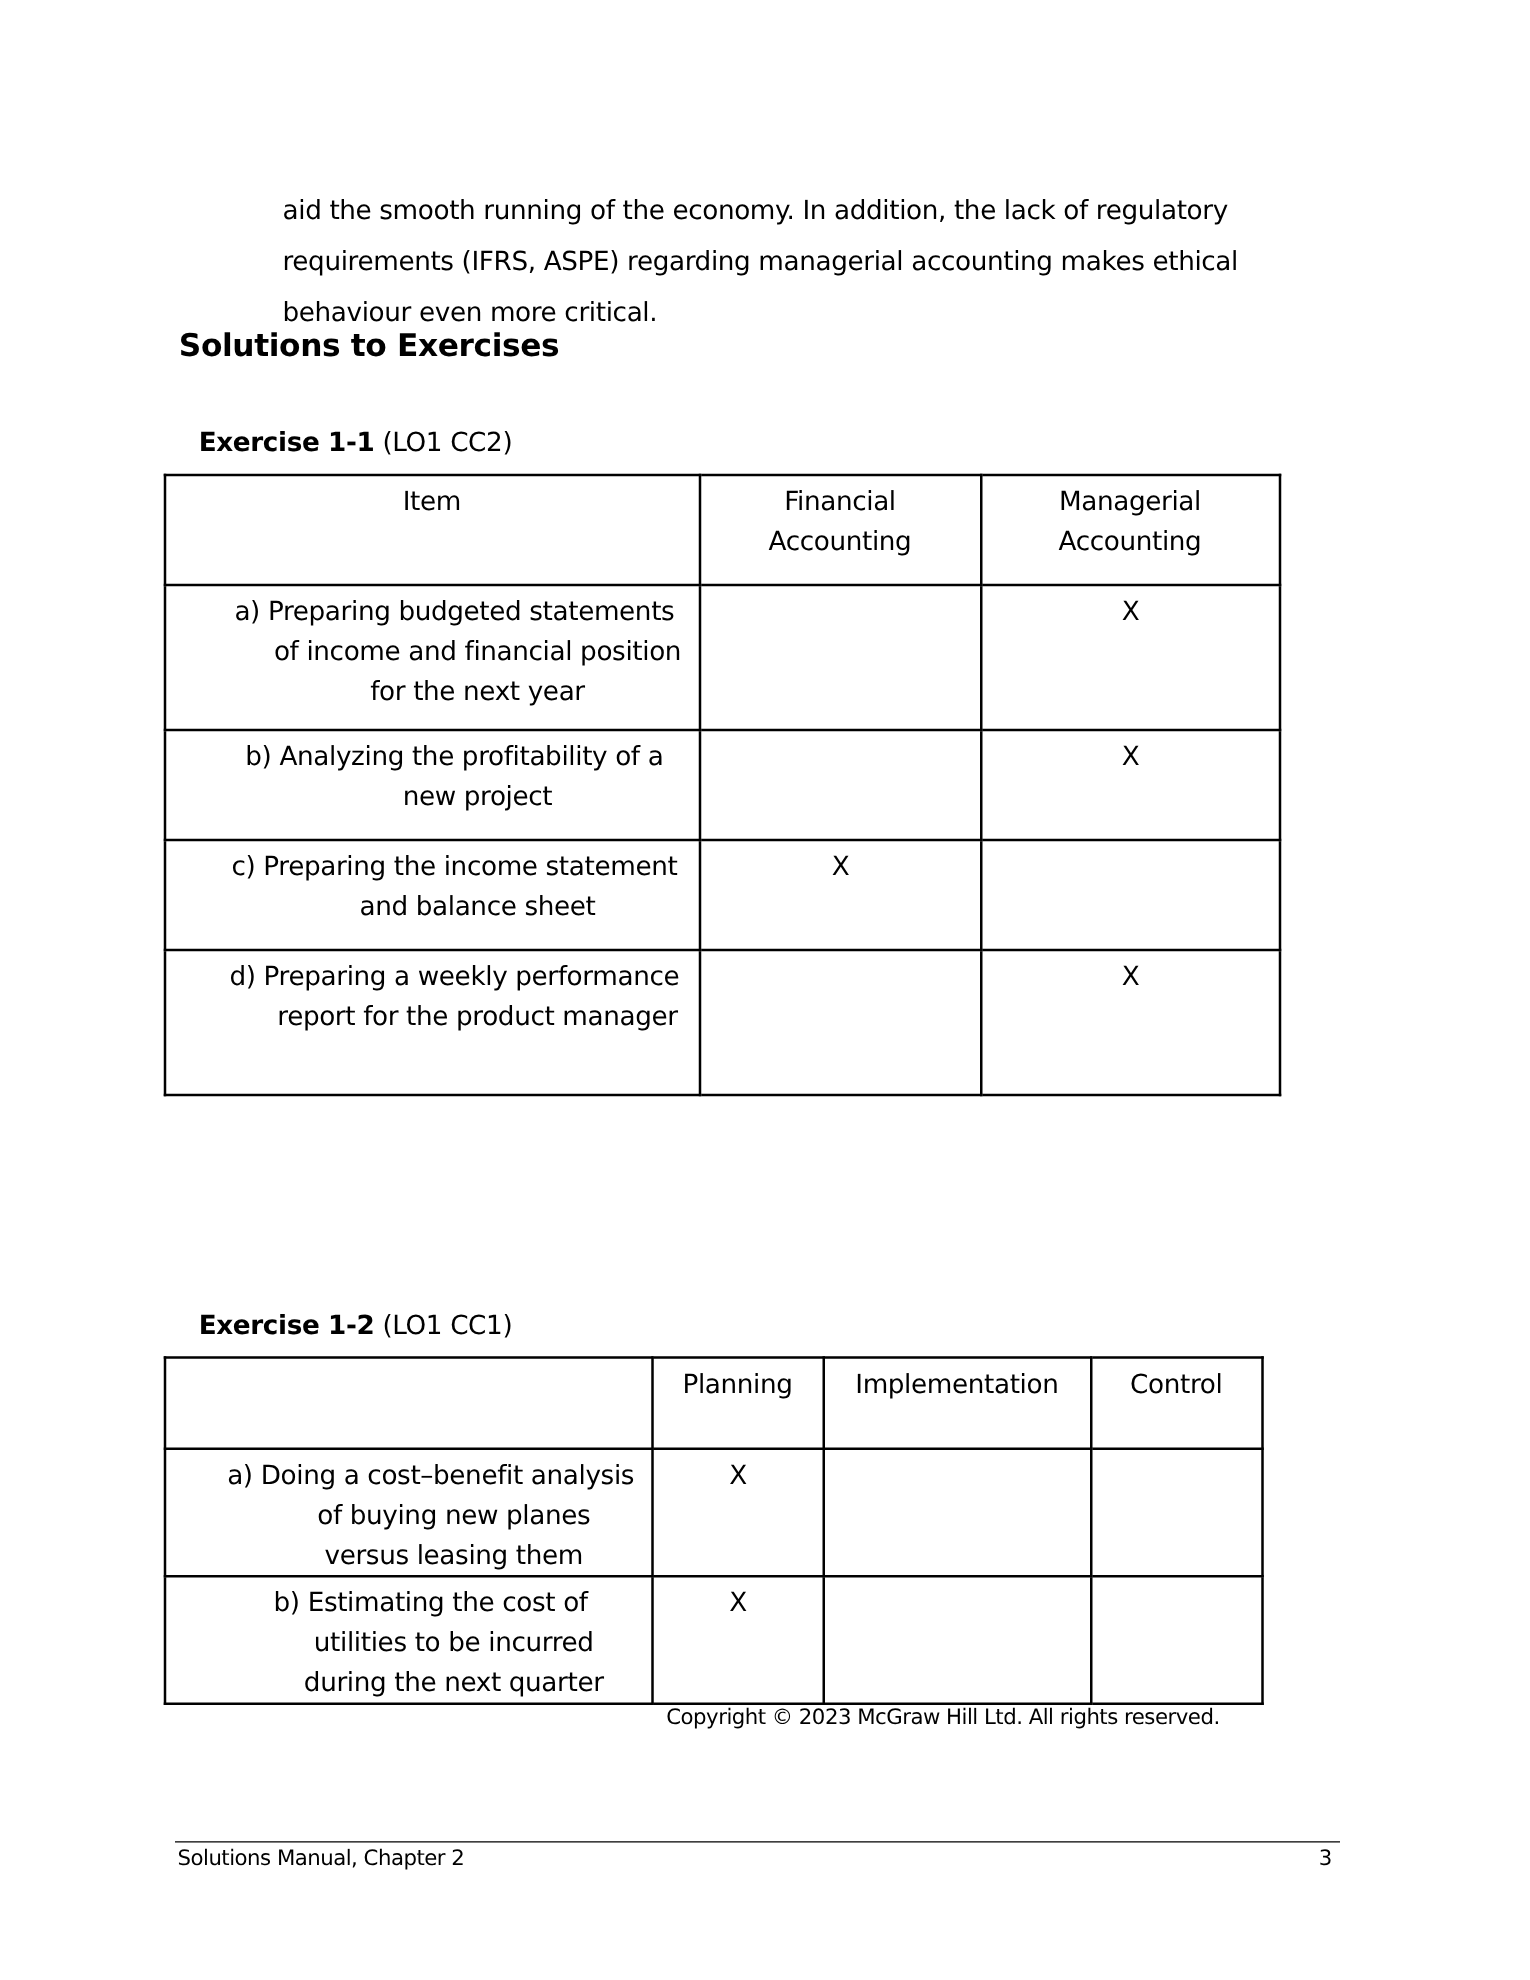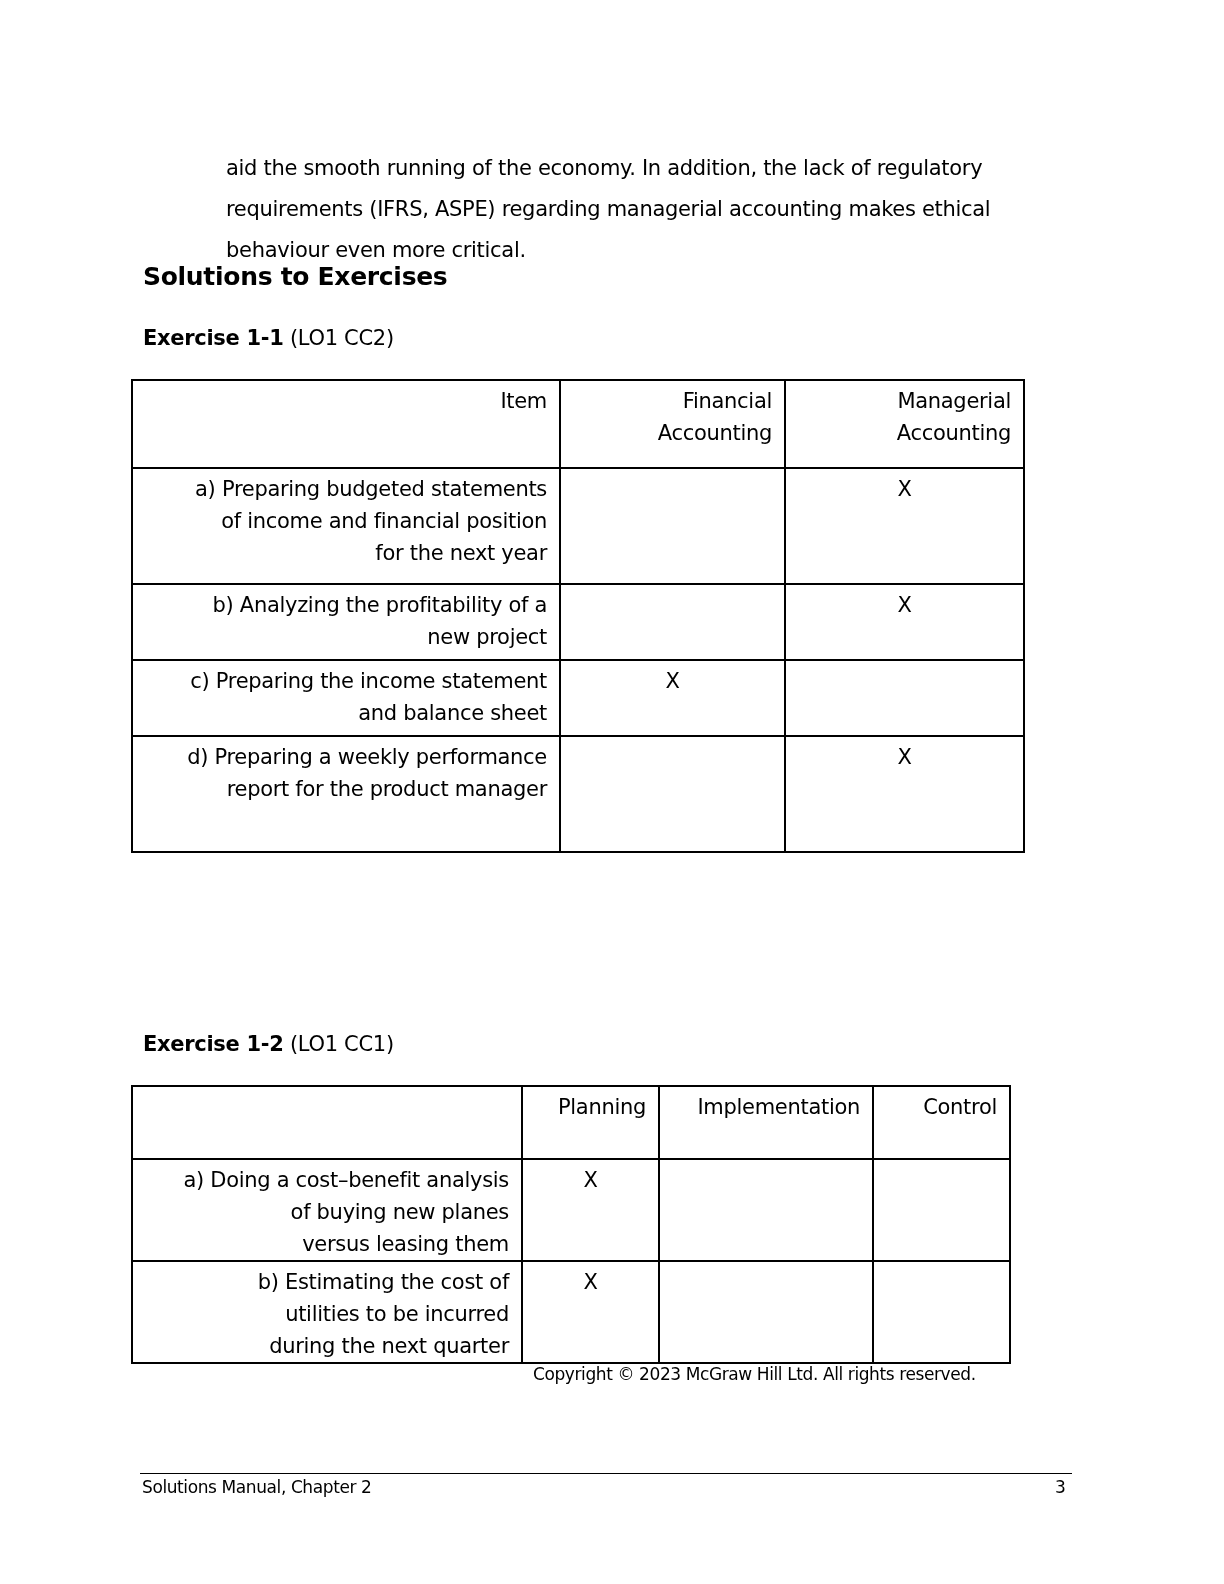--- a/index.html
+++ b/index.html
@@ -1,30 +1,30 @@
 <!DOCTYPE html>
 <html><head>
   <meta charset="utf-8">
   <style>
     html, body { margin: 0; padding: 0; background: #ffffff; }
     body { width: 1224px; height: 1584px; position: relative; font-family: "DejaVu Sans", sans-serif; color: #000; overflow: hidden; }
     .intro { position: absolute; left: 214px; top: 142px; width: 800px; font-size: 21px; line-height: 29px; letter-spacing: -0.3px; }
     .intro p { margin: 12px; }
     .section-title { position: absolute; left: 143px; top: 262px; font-size: 25px; font-weight: bold; letter-spacing: -0.3px; margin: 0; }
-    .ex-title { position: absolute; left: 143px; font-size: 21px; margin: 0; letter-spacing: -0.3px; }
+    .ex-title { position: absolute; left: 143px; font-size: 21px; margin: 16px; letter-spacing: -0.3px; }
     .ex-title b { font-weight: bold; }
     table { position: absolute; border-collapse: collapse; font-size: 21px; letter-spacing: -0.3px; }
-    td, th { border: 2px solid #000; vertical-align: top; text-align: right; font-weight: normal; padding: 4px 12px 0 11px; line-height: 32px; }
+    td, th { border: 2px solid #000; vertical-align: top; text-align: center; font-weight: normal; padding: 4px 12px 0 11px; line-height: 32px; }
     .x { text-align: center; padding-left: 0; padding-right: 0; }
     .item { padding-left: 47px; }
     .item-text { display: block; padding-left: 37px; text-indent: -37px; }
     #t1 { left: 131px; top: 379px; }
     #t1 col.c1 { width: 428px; } #t1 col.c2 { width: 225px; } #t1 col.c3 { width: 239px; }
     #t1 thead tr { height: 88px; }
-    #t1 .r3 { height: 116px; } #t1 .r2 { height: 76px; }
+    #t1 .r3 { height: 116px; } #t1 .r2 { height: 88px; }
     #t2 { left: 131px; top: 1085px; }
     #t2 col.c1 { width: 390px; } #t2 col.c2 { width: 137px; } #t2 col.c3 { width: 214px; } #t2 col.c4 { width: 137px; }
     #t2 thead tr { height: 73px; }
     #t2 .r3 { height: 92px; }
     .footer-copy { position: absolute; left: 533px; top: 1364px; font-size: 17px; letter-spacing: -0.4px; }
     .footer-rule { position: absolute; left: 140px; top: 1473px; width: 932px; height: 0; border-top: 1.5px solid #000; }
     .footer-left { position: absolute; left: 142px; top: 1477px; font-size: 17px; letter-spacing: -0.4px; }
     .footer-right { position: absolute; left: 1055px; top: 1477px; font-size: 17px; }
   </style>
 </head>

